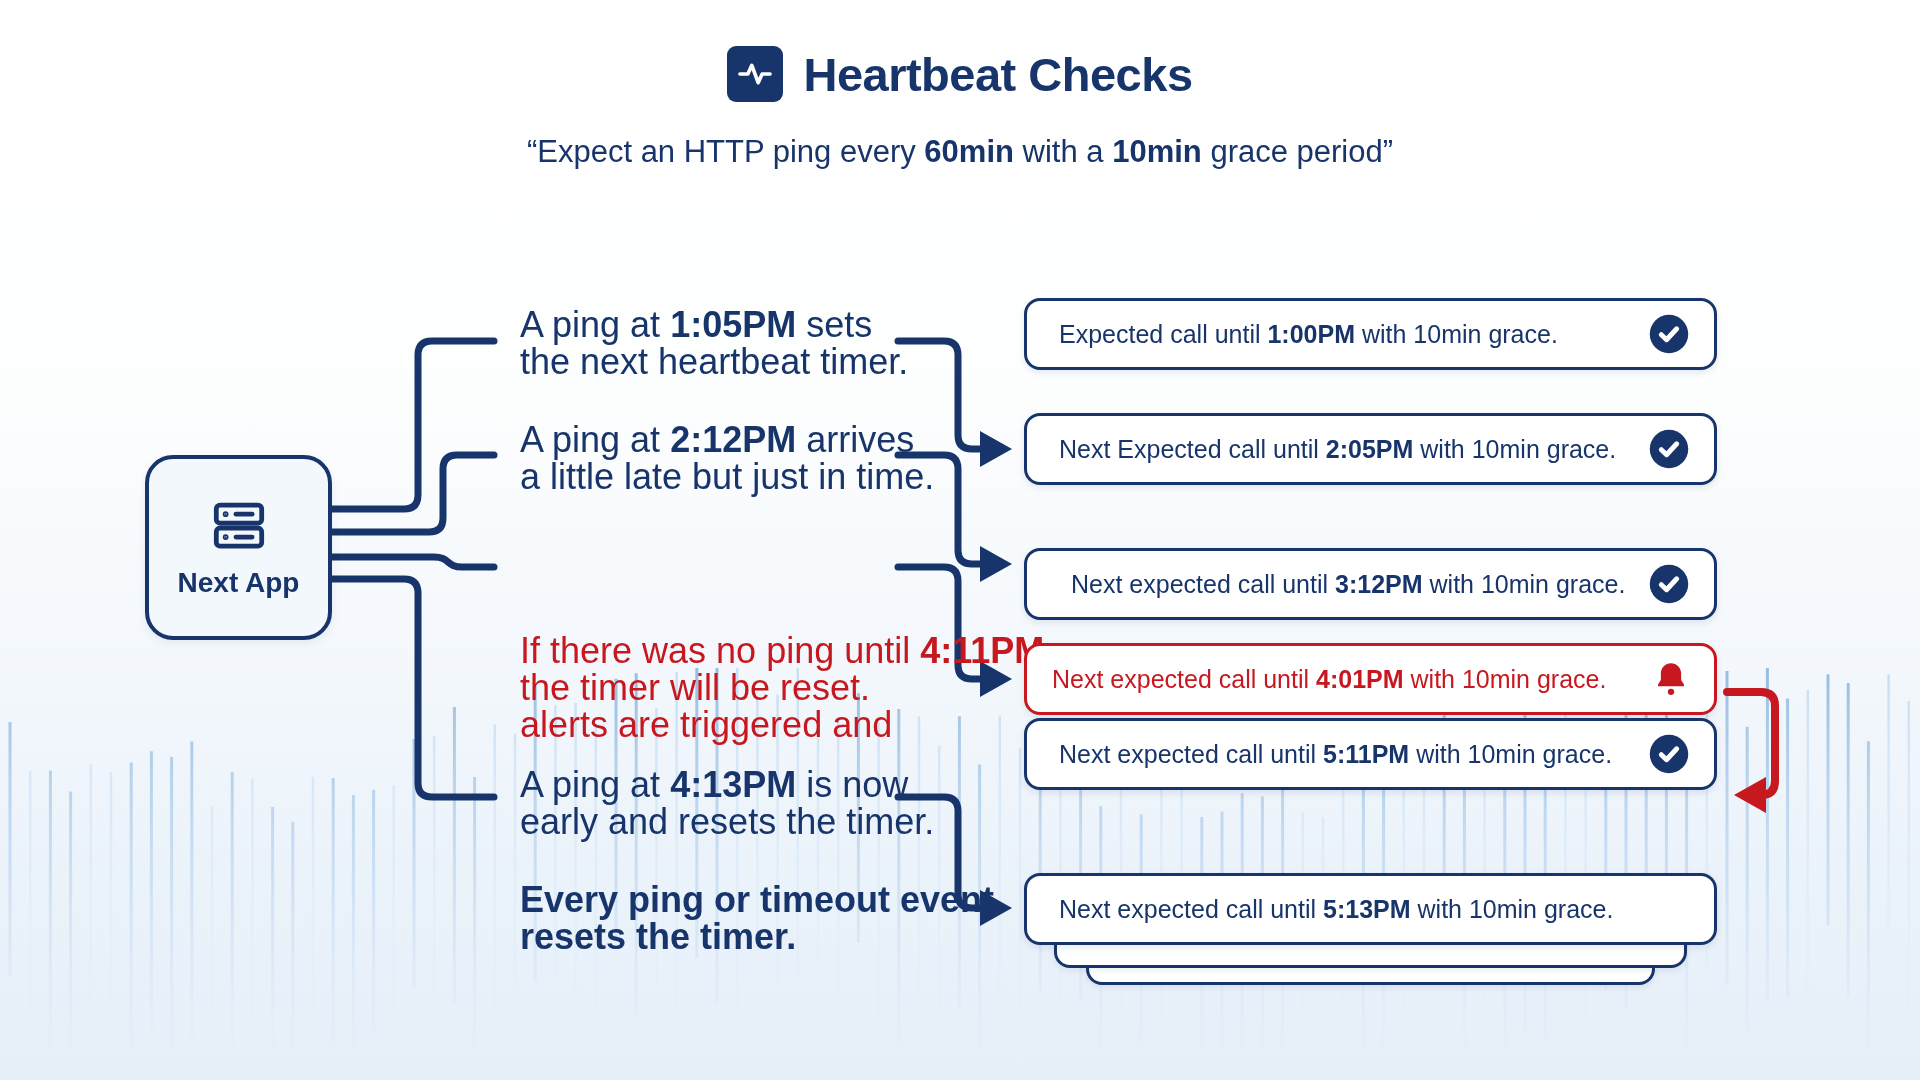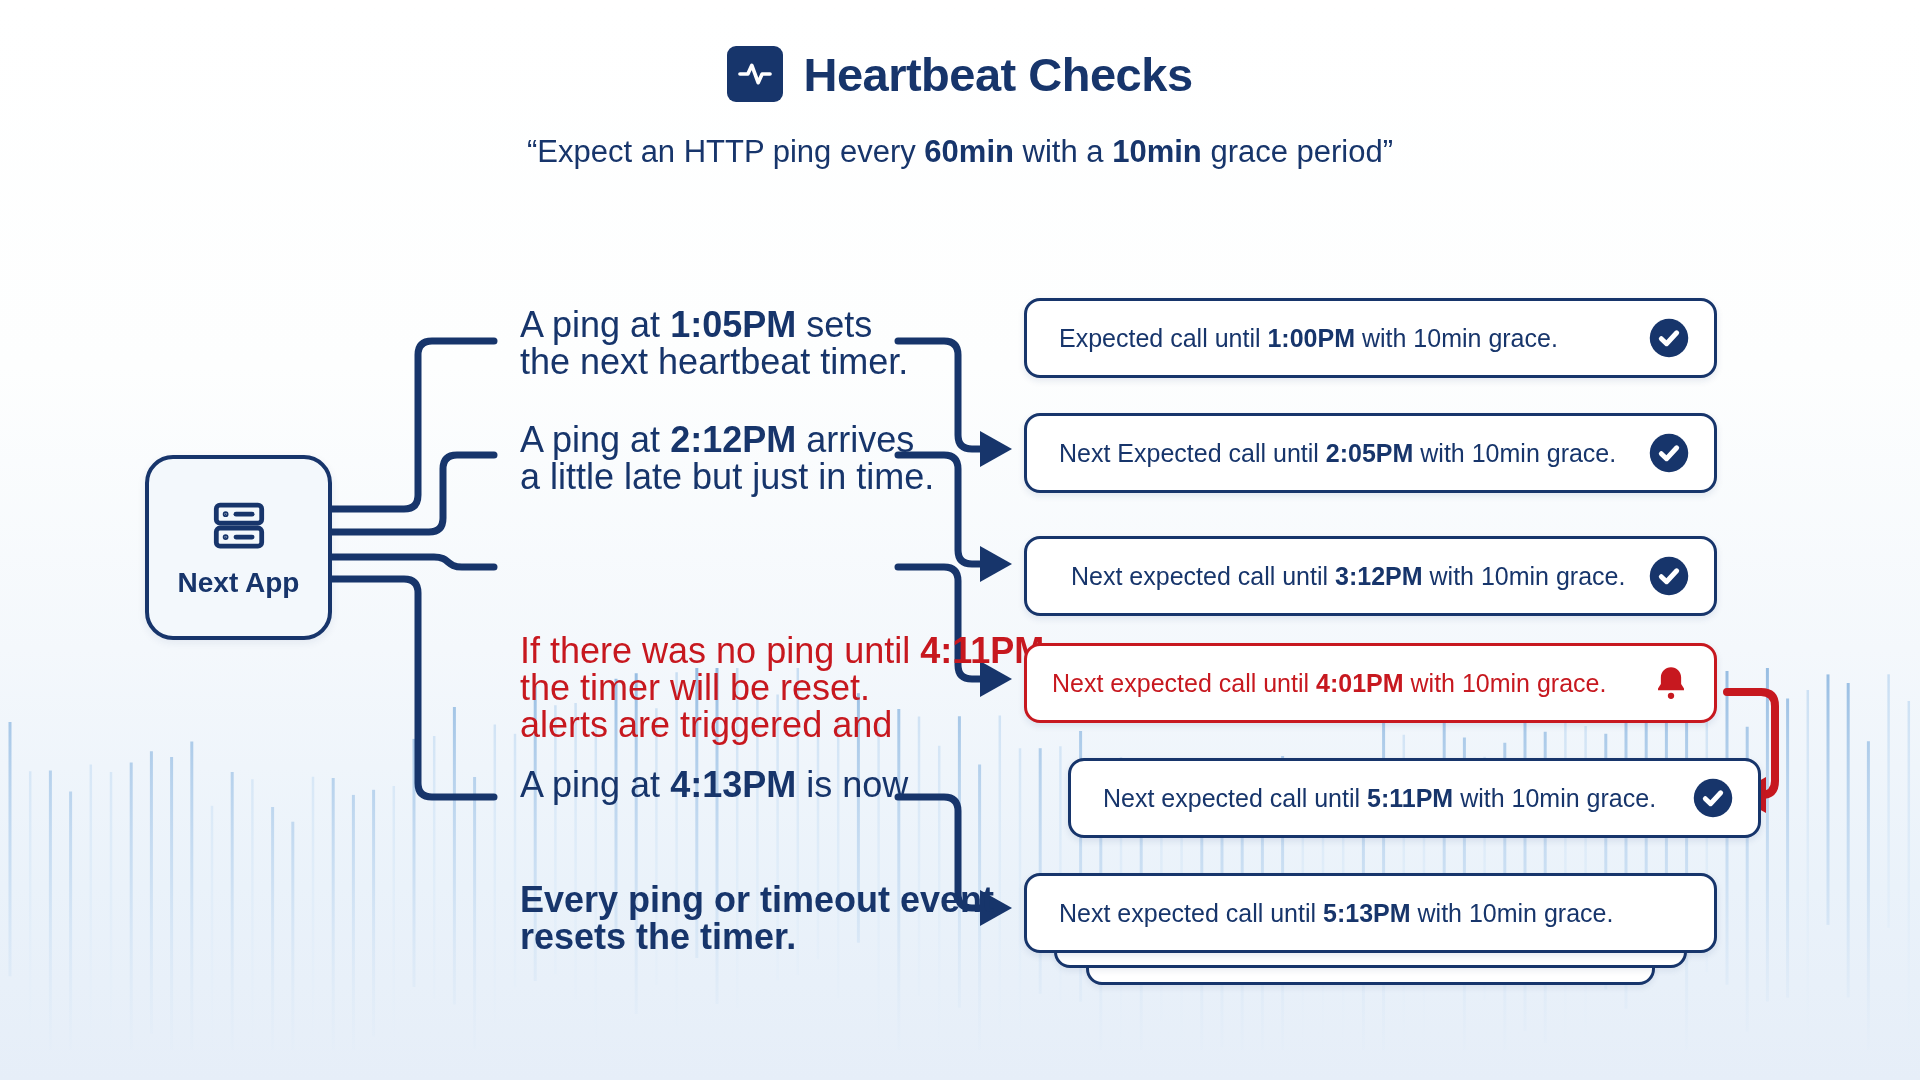--- a/index.html
+++ b/index.html
@@ -30,31 +30,31 @@
   
   .step{ position:absolute; left:520px; font-size:36px; line-height:37px; color:var(--navy); z-index:4; }
   .step b{ font-weight:bold; }
   .step.red{ color:var(--red); }
   .step.bold-all{ font-weight:bold; }
   .s1{ top:306px; } .s2{ top:421px; } .s3{ top:536px; left:524px; }
   .s4{ top:632px; } .s5{ top:766px; } .s6{ top:881px; }
 
   
   .hbox{
-    position:absolute; left:1024px; width:693px; height:80px;
+    position:absolute; left:1024px; width:693px; height:72px;
     background:#ffffff; border:3px solid var(--navy); border-radius:16px;
     display:flex; align-items:center; padding:0 24px 0 32px;
     font-size:25px; color:var(--navy);
     box-shadow:0 3px 7px rgba(23,53,107,.10); z-index:4;
   }
   .hbox b{ font-weight:bold; }
   .hbox .icon-right{ margin-left:auto; display:flex; align-items:center; }
   .hbox.alert{ border-color:var(--red); color:var(--red);padding-left:25px; }
-  .b1{ top:298px; } .b2{ top:413px; } .b3{ top:536px;padding-left:44px; }
-  .b4{ top:643px; } .b5{ top:758px;margin-left:44px; } .b6{ top:873px; z-index:4; }
+  .b1{ top:298px; } .b2{ top:413px; } .b3{ top:548px;padding-left:44px; }
+  .b4{ top:643px; } .b5{ top:718px; } .b6{ top:873px; z-index:4; }
 
   
   .stack{ position:absolute; background:#ffffff; border:3px solid var(--navy); border-radius:16px; box-shadow:0 3px 6px rgba(23,53,107,.08); }
   .stack2{ left:1054px; top:884px; width:633px; height:84px; z-index:3; }
   .stack3{ left:1086px; top:884px; width:569px; height:101px; z-index:2; }
 </style>
 </head>
 <body>
 
 <div id="stage">
@@ -228,20 +228,21 @@
     <div><span>A ping at </span><b>2:12PM</b><span> arrives</span></div>
     <div>a little late but just in time.</div>
   </div>
   <div class="step red s4">
     <div><span>If there was no ping until </span><b>4:11PM</b><span>,</span></div>
     <div>the timer will be reset.</div>
     <div>alerts are triggered and</div>
   </div>
   <div class="step s5">
     <div><span>A ping at </span><b>4:13PM</b><span> is now</span></div>
+    <div>early and resets the timer.</div>
   </div>
   <div class="step bold-all s6">
     <div>Every ping or timeout event</div>
     <div>resets the timer.</div>
   </div>
 
   <div class="hbox b1">
     <div><span>Expected call until </span><b>1:00PM</b><span> with 10min grace.</span></div>
     <span class="icon-right">
       <svg width="42" height="42" viewBox="0 0 24 24">

